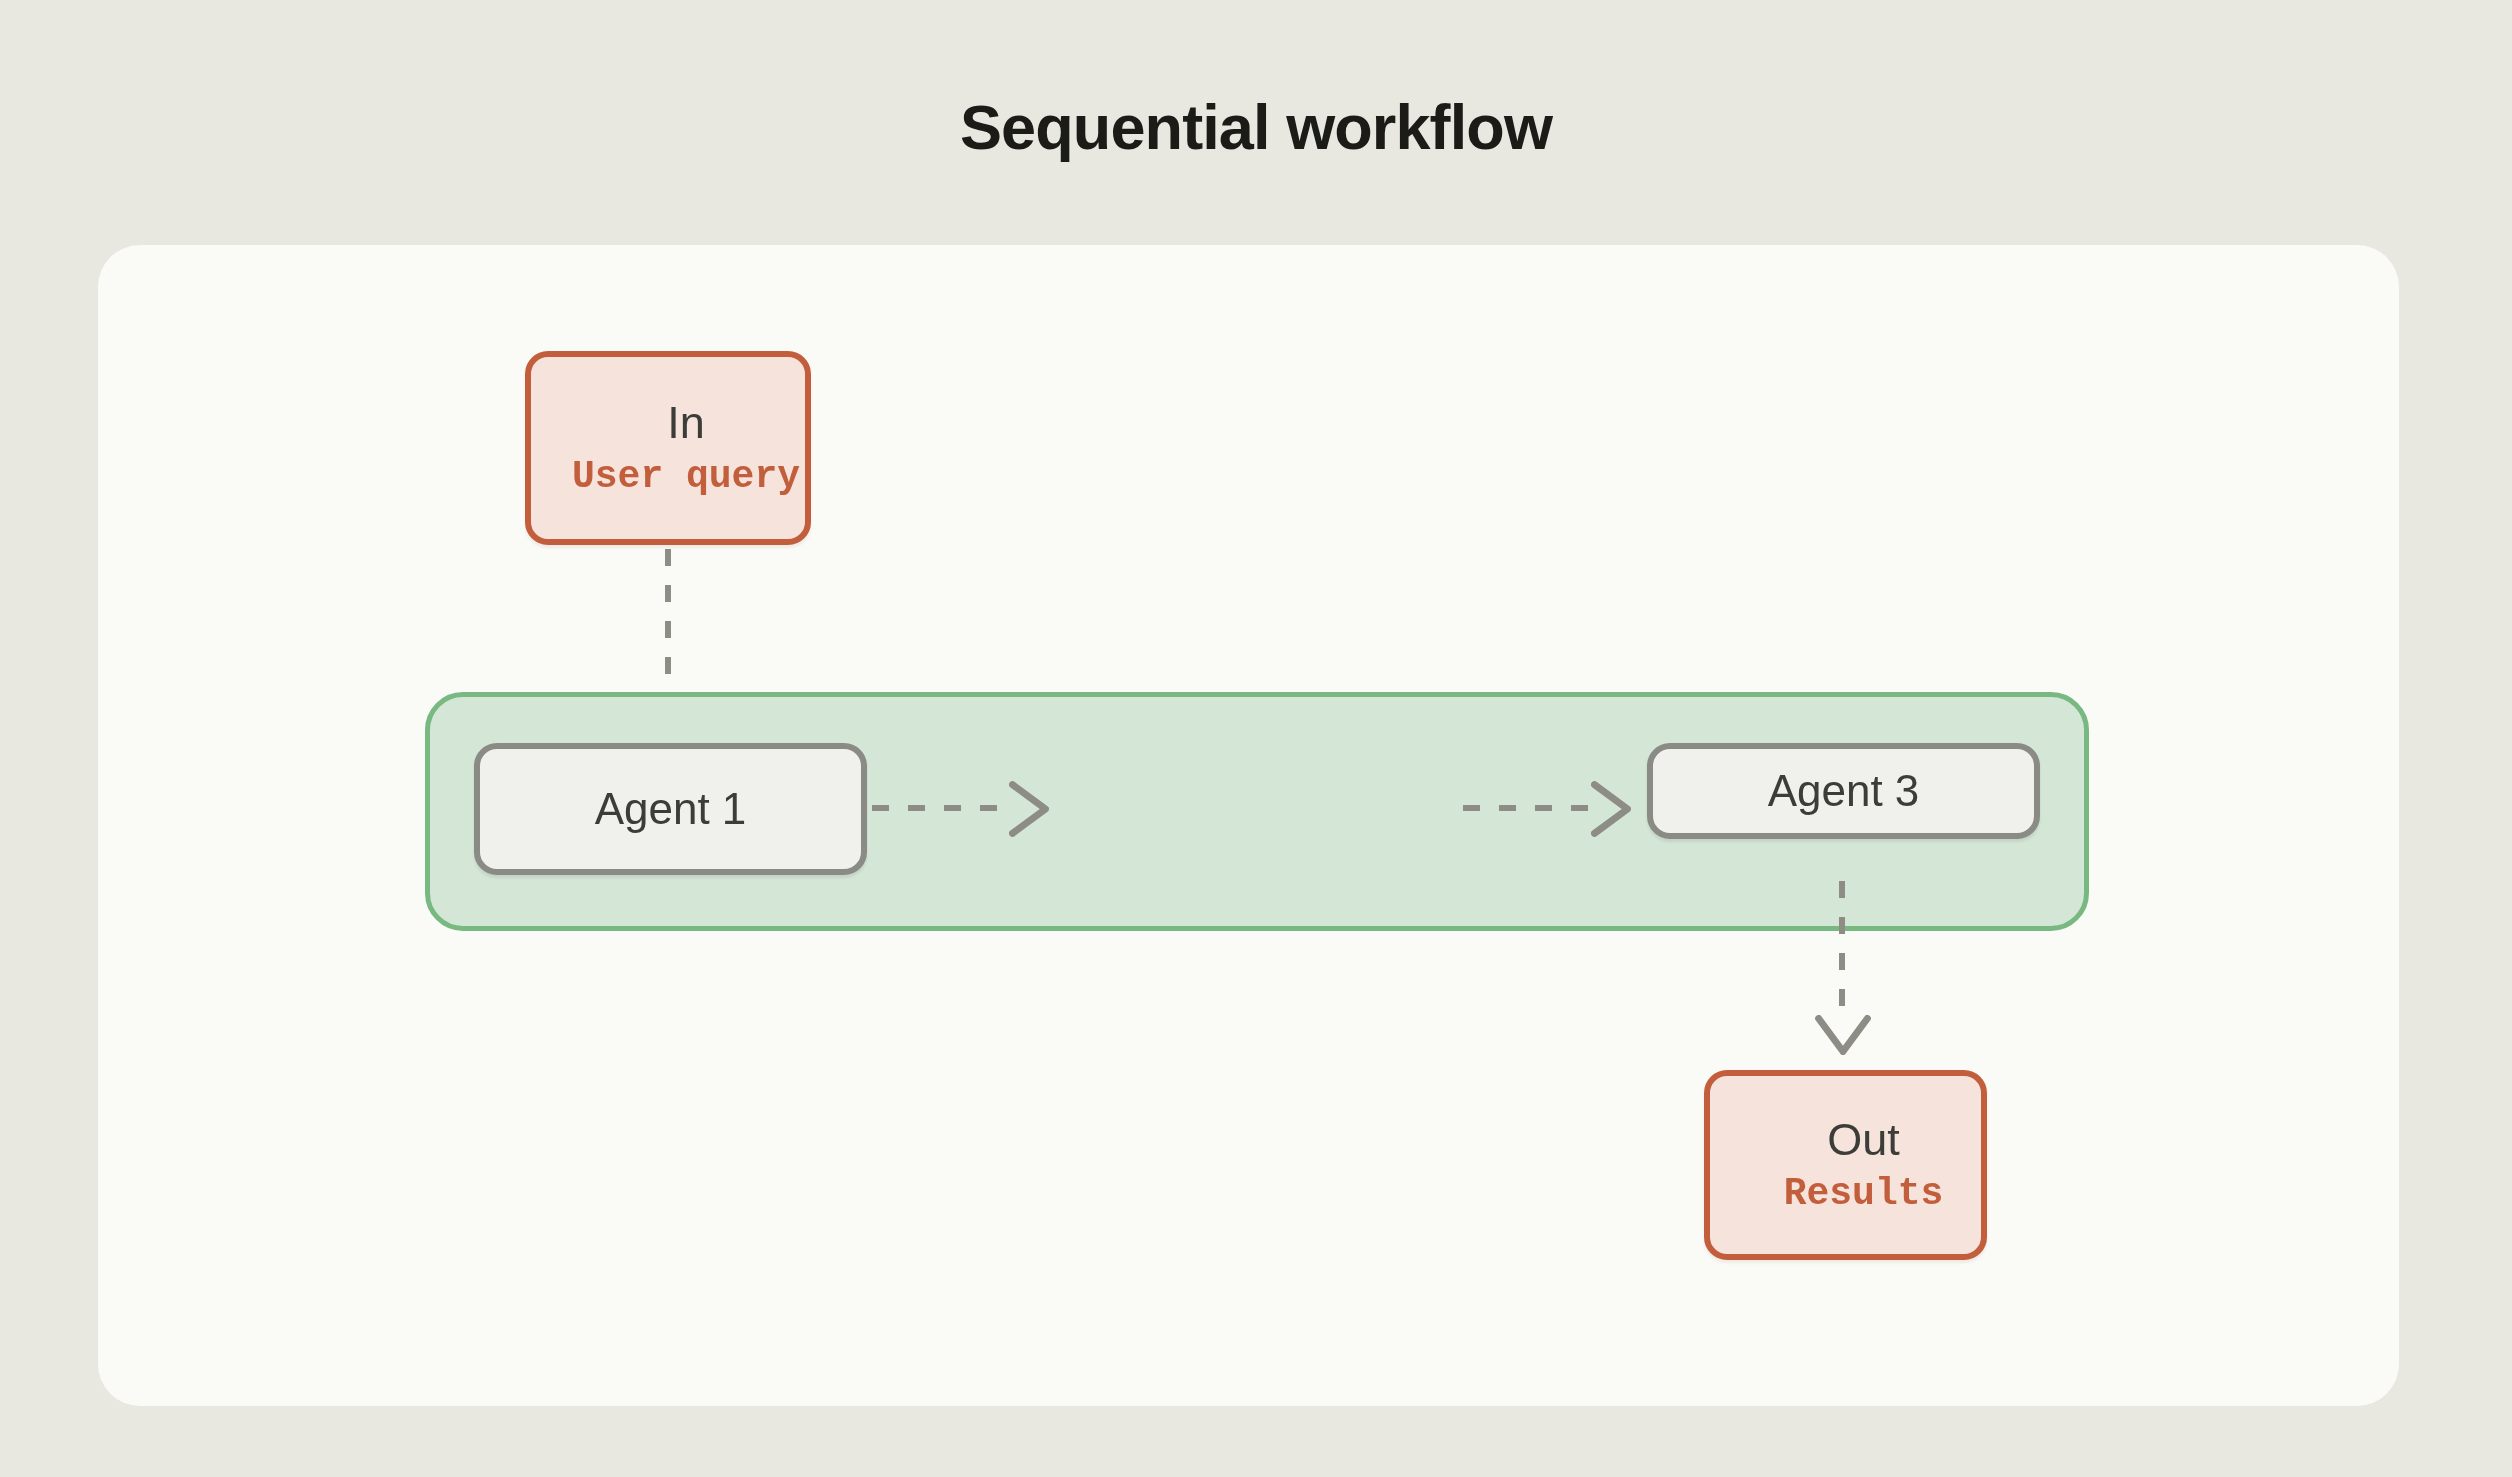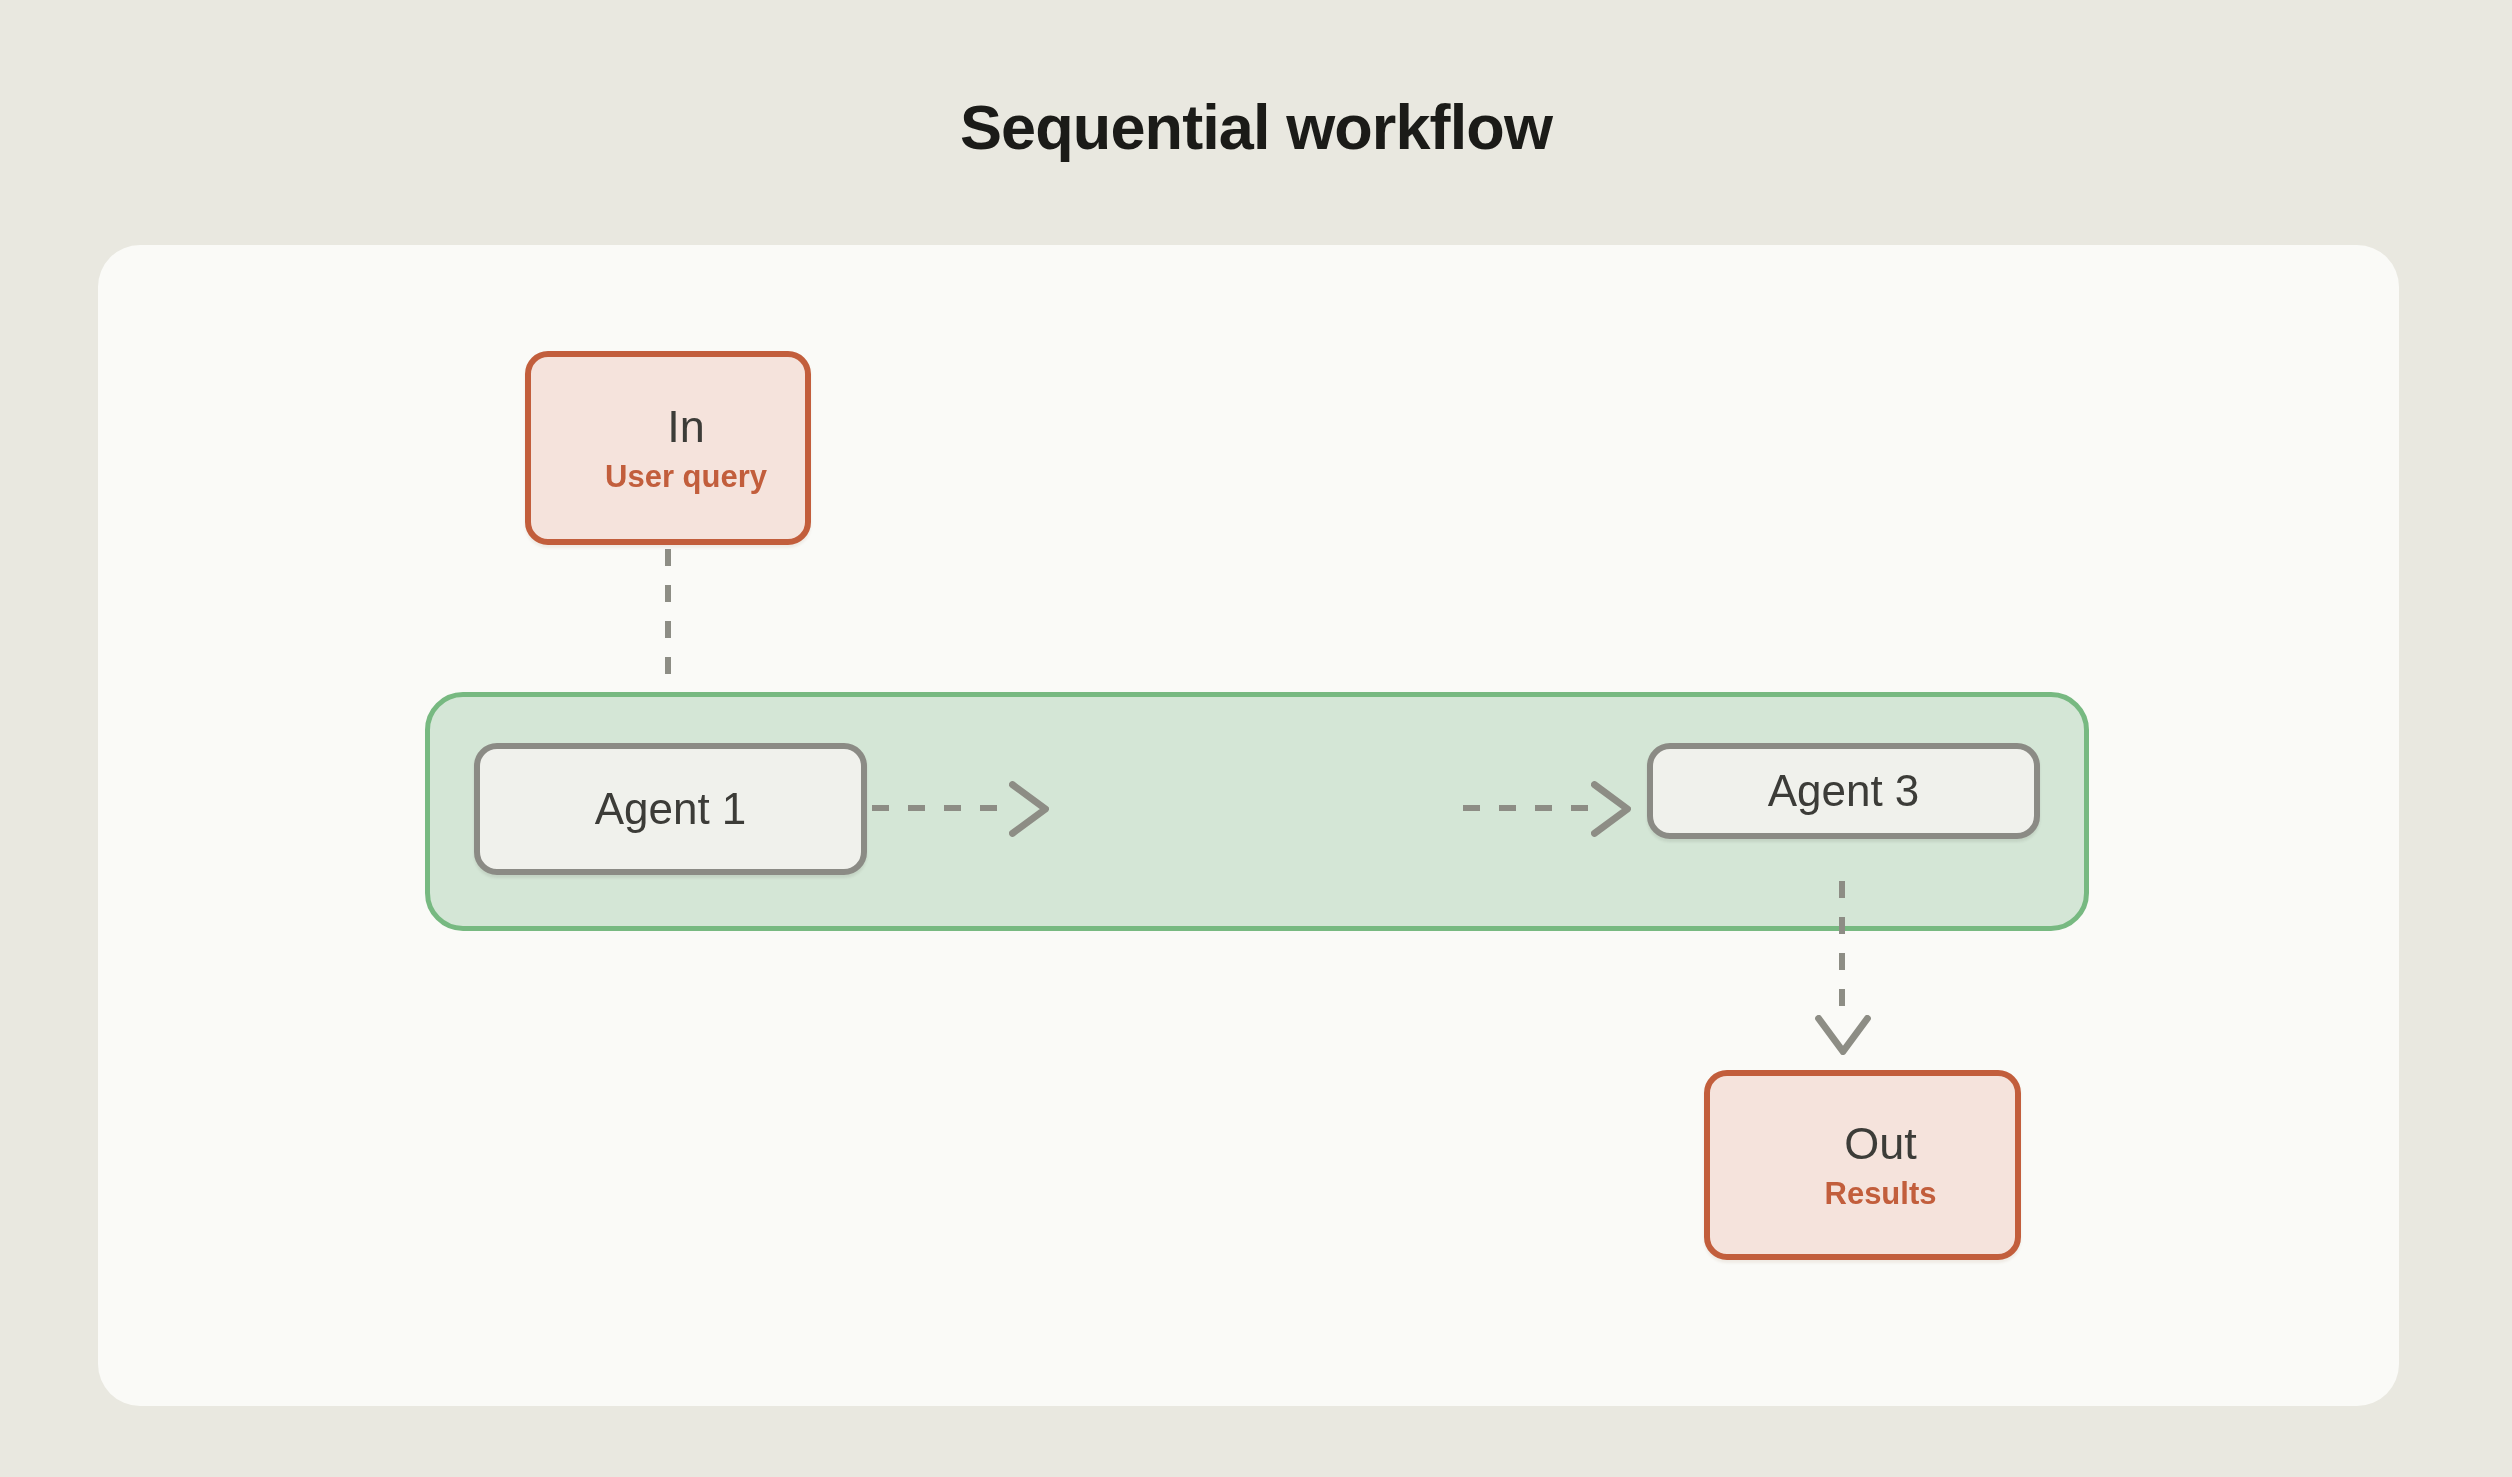--- a/index.html
+++ b/index.html
@@ -69,29 +69,30 @@
     background: var(--node-fill);
     box-shadow: 0 2.6px 2.6px rgba(60, 60, 50, 0.10);
   }
   .node .main-label {
     font-size: 45px;
     font-weight: 500;
     color: var(--text-dark);
     line-height: 1.1;
   }
   .node .sub-label {
-    font-size: 31px;
+    font-size: 38px;
     font-weight: 600;
     color: var(--accent-orange);
     line-height: 1.1;
+    font-family: Liberation Mono, monospace;
   }
   .node.agent .main-label { font-size: 44px; }
 
   .in-node  { left: 427px;  top: 106px; width: 286px; height: 194px; }
-  .out-node { left: 1606px; top: 825px; width: 317px; height: 190px; }
+  .out-node { left: 1606px; top: 825px; width: 283px; height: 190px; }
 
   .group {
     position: absolute;
     left: 327px;
     top: 447px;
     width: 1664px;
     height: 239px;
     background: var(--green-fill);
     border: 5.2px solid var(--green-border);
     border-radius: 38px;

